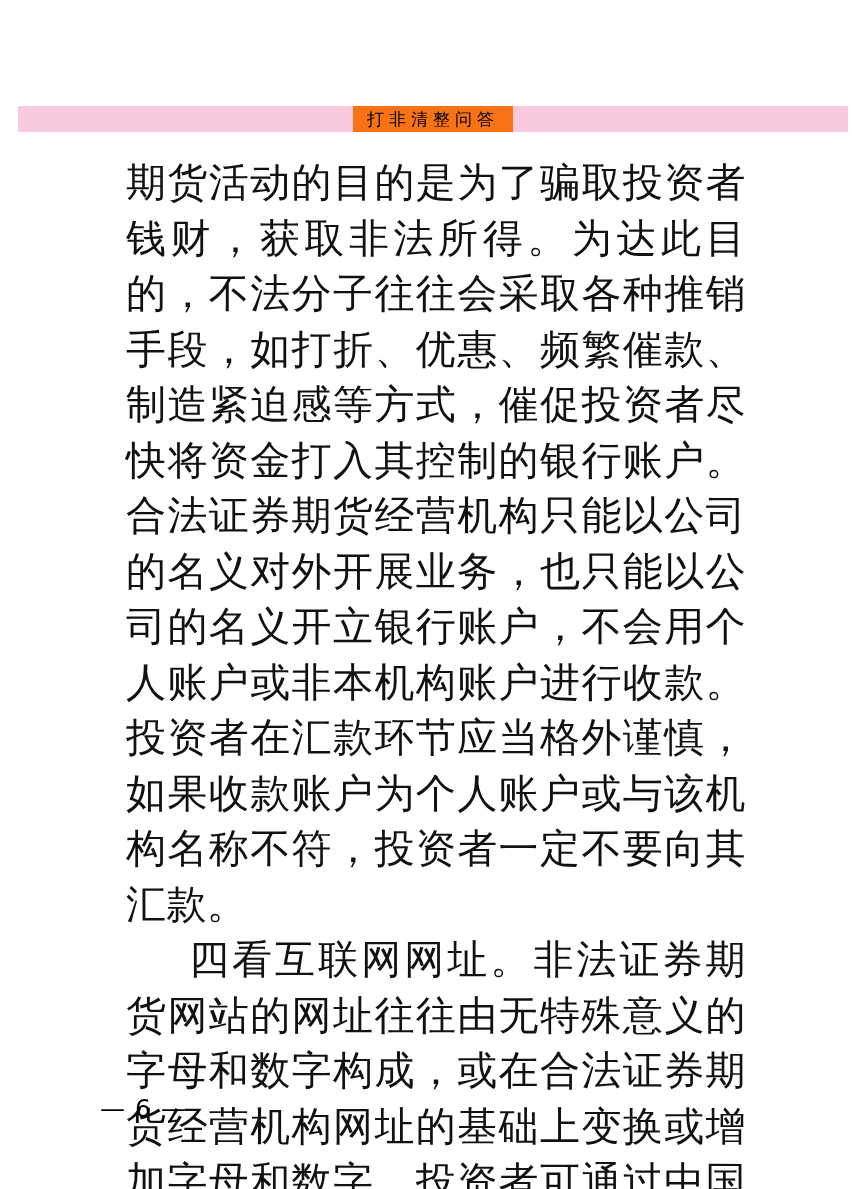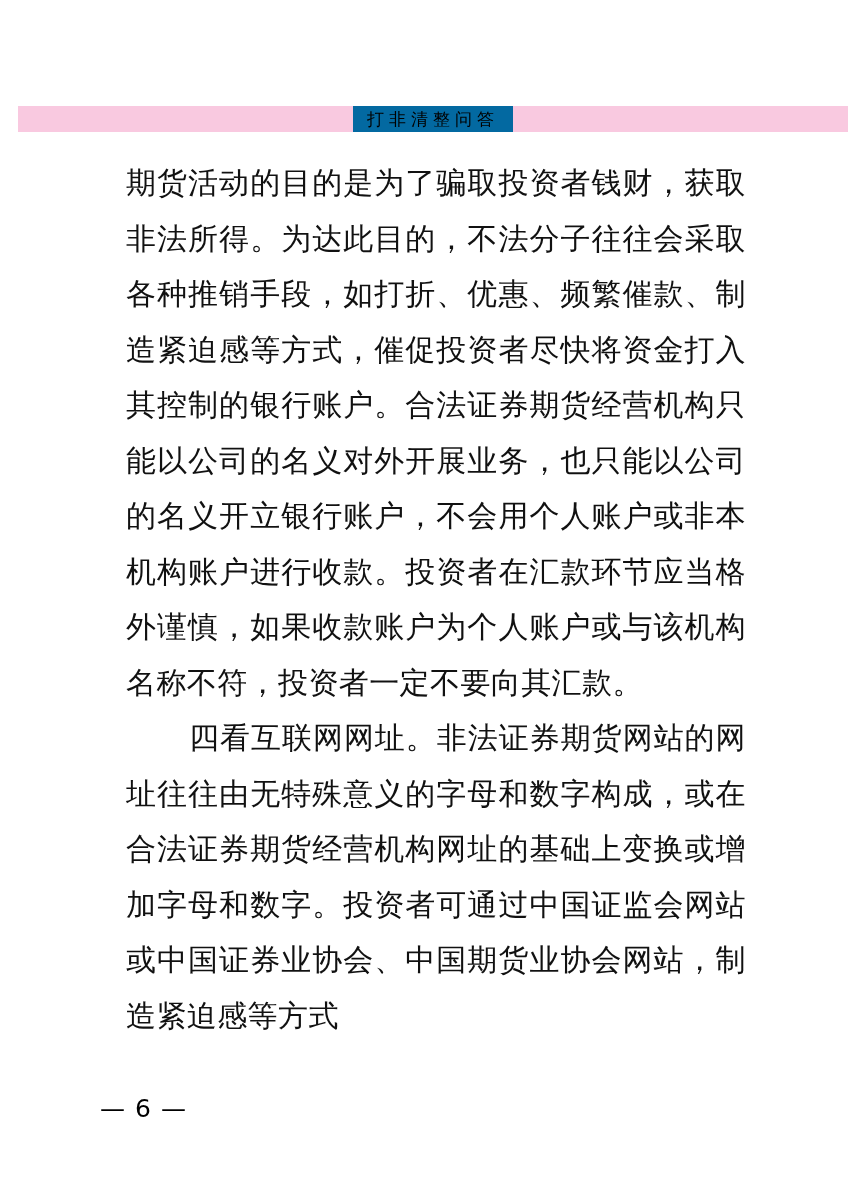--- a/index.html
+++ b/index.html
@@ -36,38 +36,38 @@
   .header-bar {
     flex: 1 1 auto;
     height: 26px;
     background: #f9c9e0;
   }
   .header-title {
     flex: 0 0 auto;
     height: 26px;
     line-height: 26px;
     padding: 0 14px;
-    background: #0369a1;
+    background: #f97316;
     font-size: 17px;
     letter-spacing: 5px;
     color: #000000;
     white-space: nowrap;
     font-family: "DejaVu Sans", "Liberation Sans", sans-serif;
   }
 
   
   .body-text {
     position: absolute;
     left: 126px;
     top: 155px;
     width: 620px;
   }
   .para {
     margin: 0;
-    font-size: 30px;
+    font-size: 40px;
     line-height: 55.5px;
     text-align: justify;
     text-justify: inter-ideograph;
     letter-spacing: 0.4px;
     color: #111111;
   }
   .para.indent {
     text-indent: 63px;
   }
   .para + .para {

